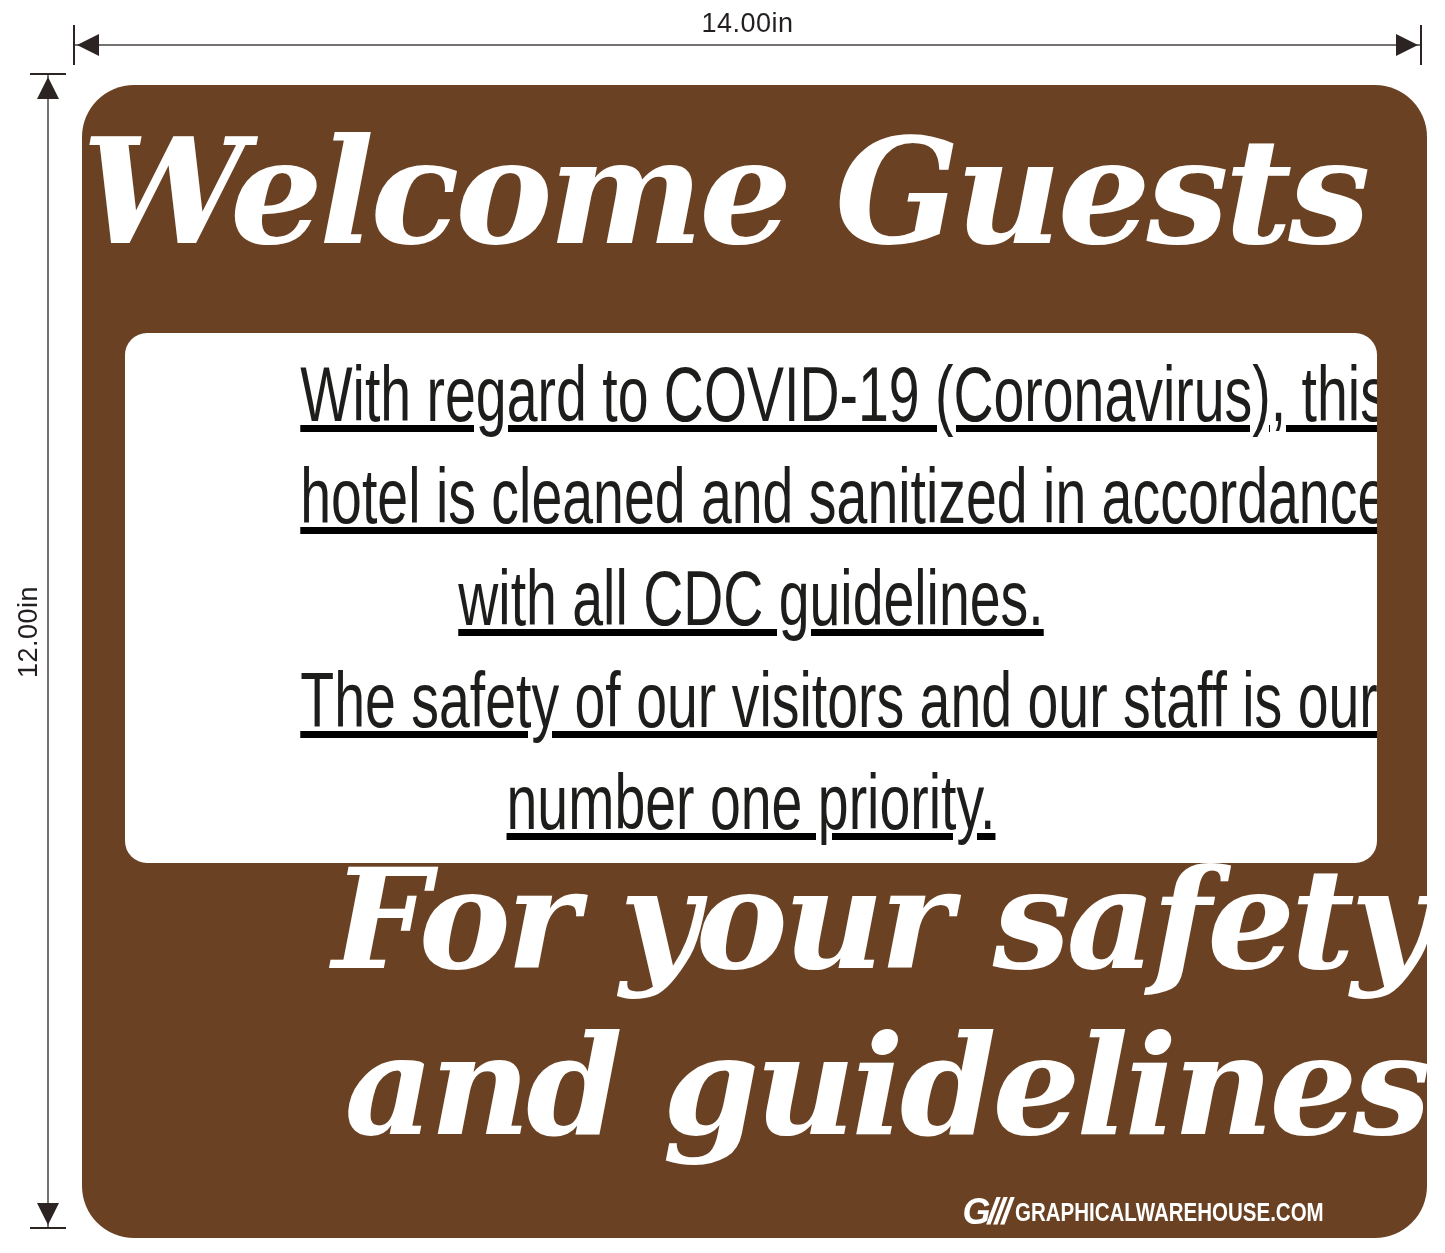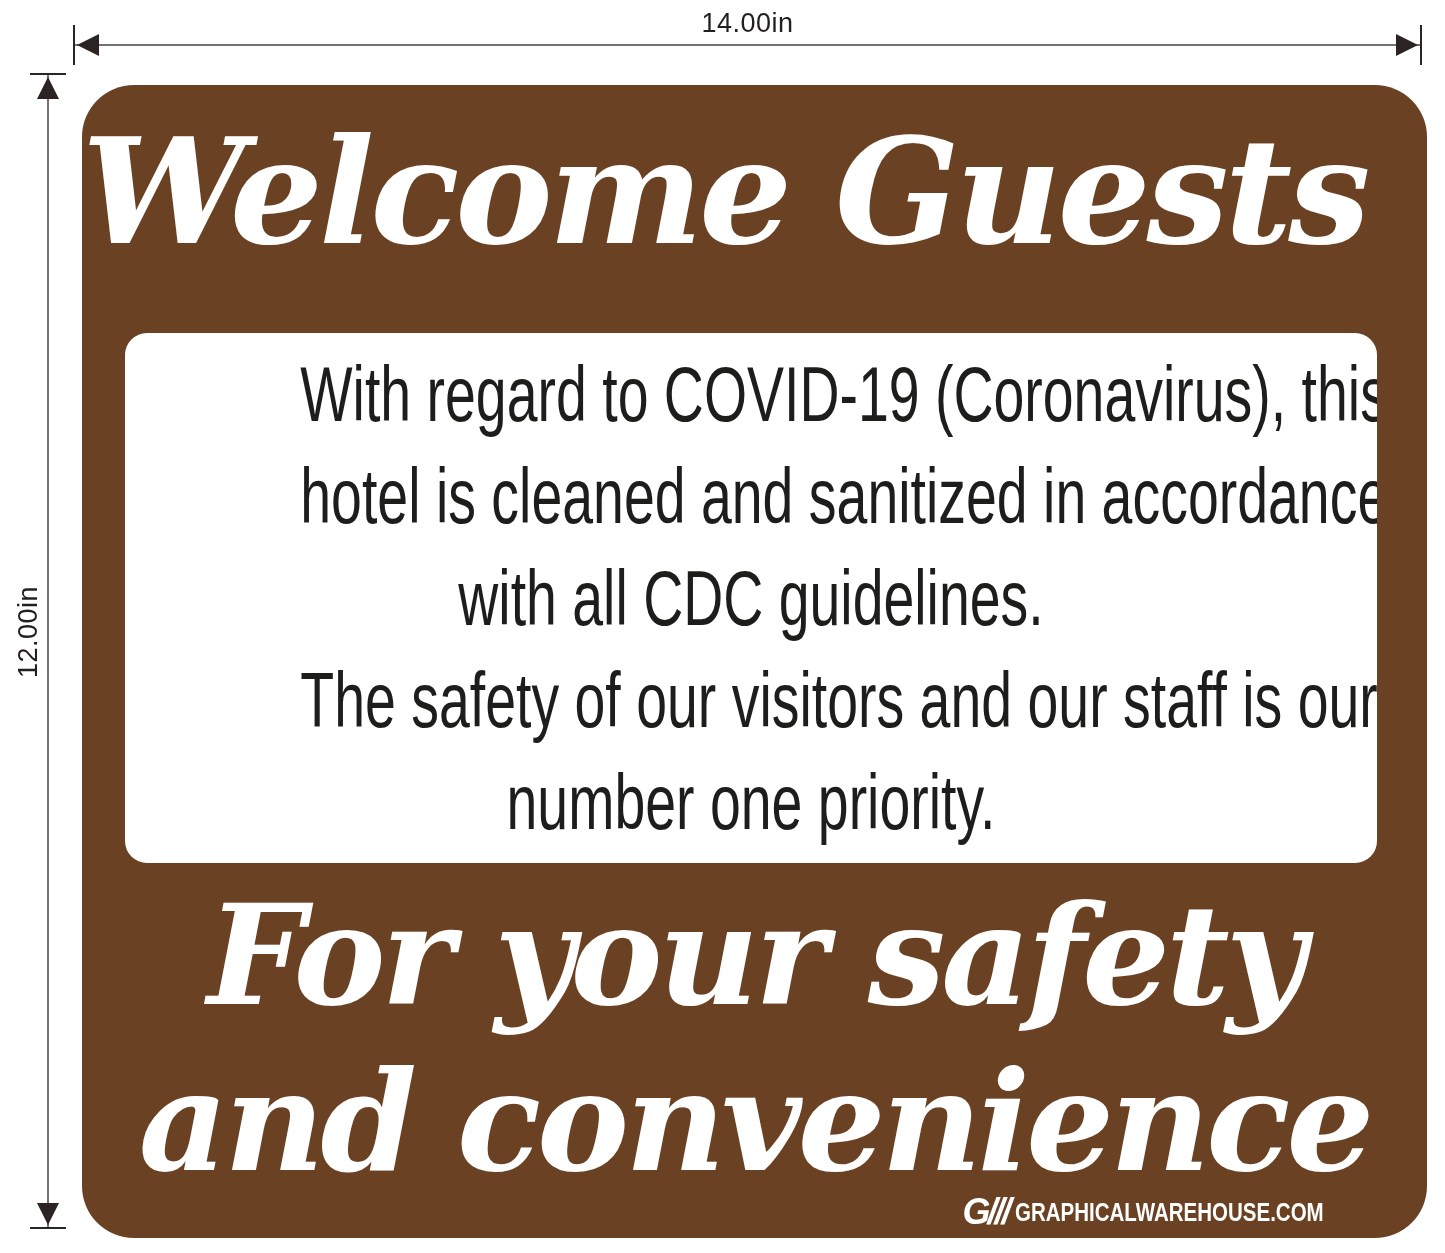--- a/index.html
+++ b/index.html
@@ -31,25 +31,25 @@
 
   
   .sign{position:absolute;left:82px;top:85px;width:1345px;height:1153px;
         background:#6a4223;border-radius:52px;}
   .script{font-family:"DejaVu Serif",serif;font-style:italic;font-weight:bold;
           color:#ffffff;letter-spacing:-4px;}
   .sign-title{position:absolute;left:0;right:0;top:16px;text-align:left;
               font-size:146px;line-height:1.25;white-space:nowrap;}
   .message-box{position:absolute;left:43px;top:248px;width:1252px;height:530px;
                background:#ffffff;border-radius:22px;overflow:hidden;}
-  .body-copy{position:absolute;left:0;right:0;top:10px;text-align:center;}
+  .body-copy{position:absolute;left:0;right:0;top:10px;text-align:center;text-decoration:underline;}
   .body-line{display:block;width:100%;white-space:nowrap;color:#1d1d1b;
              font-size:77px;line-height:102px;transform:scaleX(0.72);
              transform-origin:50% 50%;}
-  .sign-footer{position:absolute;left:0;right:0;top:788px;text-align:center;}
+  .sign-footer{position:absolute;left:0;right:0;top:752px;text-align:right;}
   .footer-line{font-size:138px;line-height:166px;white-space:nowrap;}
 
   
   .branding{position:absolute;right:36px;bottom:8px;display:flex;
             align-items:center;gap:6px;color:#ffffff;}
   .gw-logo{font-family:"Liberation Sans",sans-serif;font-style:italic;
            font-weight:bold;font-size:36px;letter-spacing:-3px;line-height:1;}
   .gw-site{display:inline-block;font-weight:bold;font-size:25px;letter-spacing:0px;
            transform:scaleX(0.82);transform-origin:left center;line-height:1;}
 </style>
@@ -81,21 +81,21 @@
         <span class="body-line">With regard to COVID-19 (Coronavirus), this</span>
         <span class="body-line">hotel is cleaned and sanitized in accordance</span>
         <span class="body-line">with all CDC guidelines.</span>
         <span class="body-line">The safety of our visitors and our staff is our</span>
         <span class="body-line">number one priority.</span>
       </div>
     </div>
 
     <div class="sign-footer">
       <div class="script footer-line">For your safety</div>
-      <div class="script footer-line">and convenience</div>
+      <div class="script footer-line">and guidelines</div>
     </div>
 
     <div class="branding">
       <span class="gw-logo">G///</span>
       <span class="gw-site">GRAPHICALWAREHOUSE.COM</span>
     </div>
 
   </div>
 
 </div>

